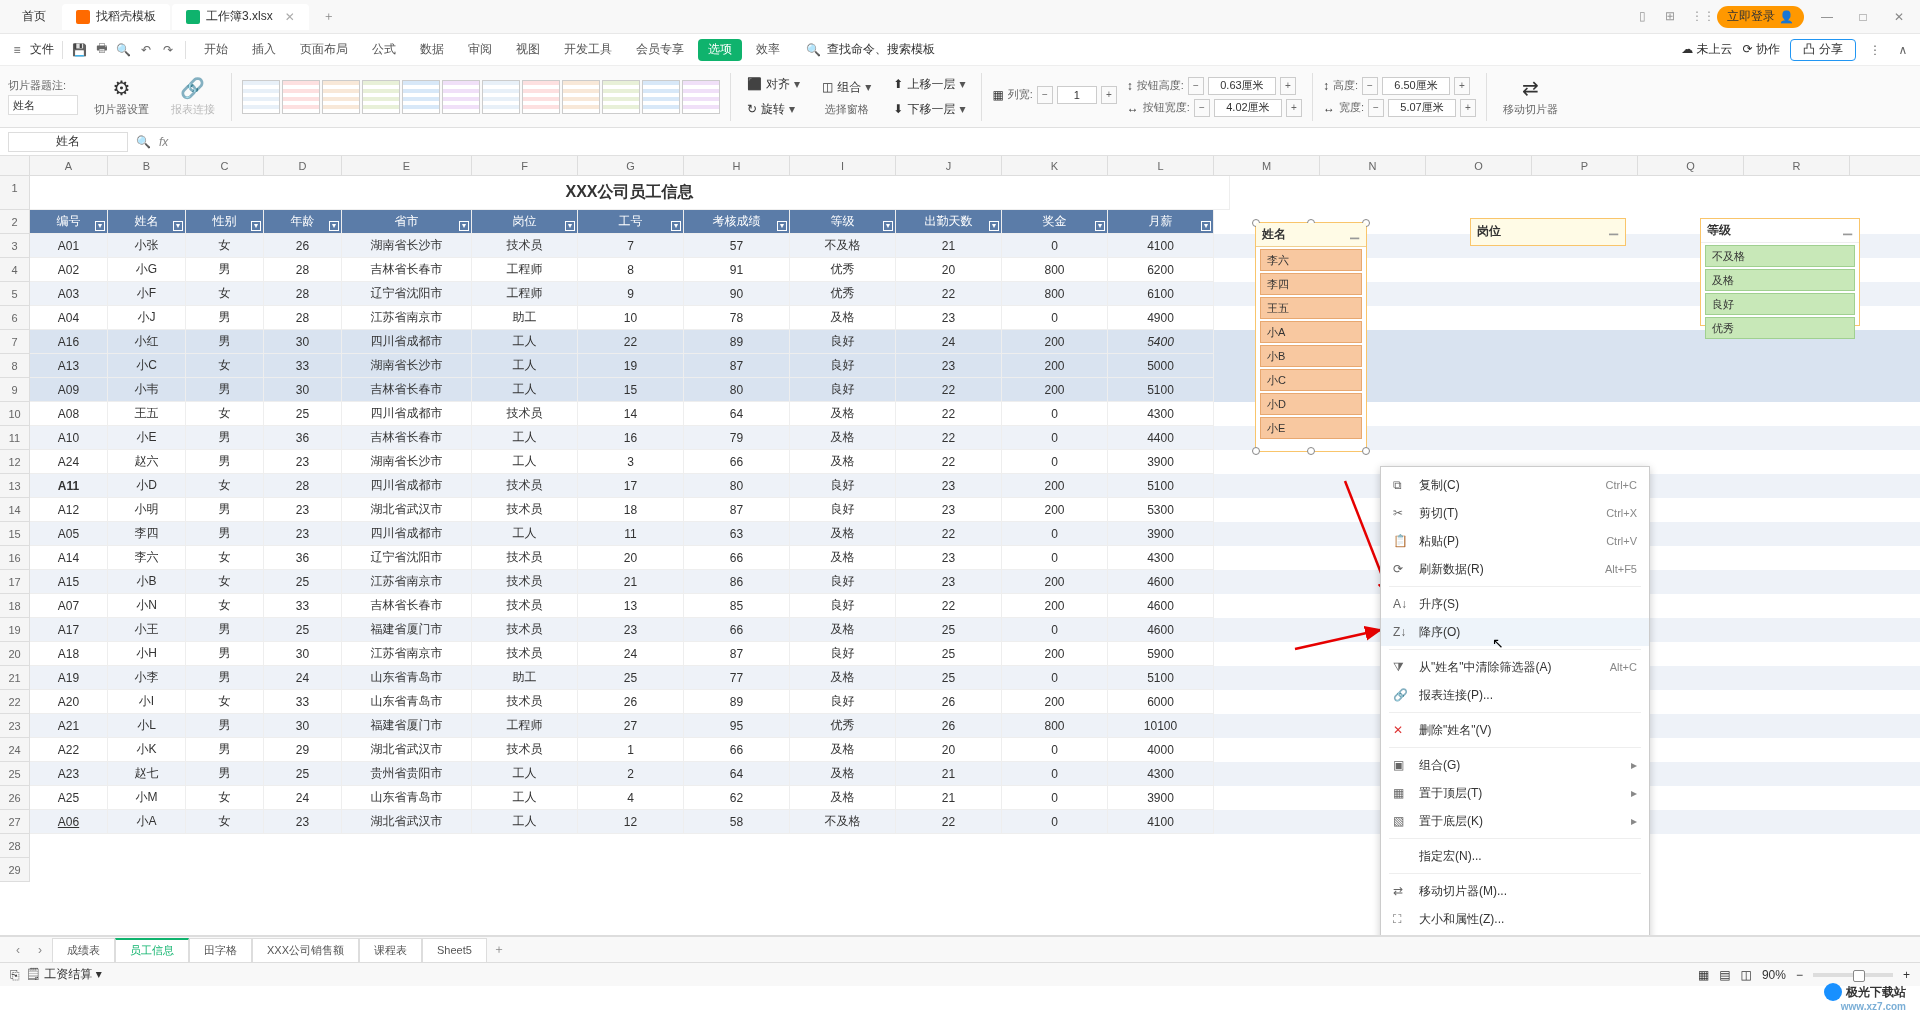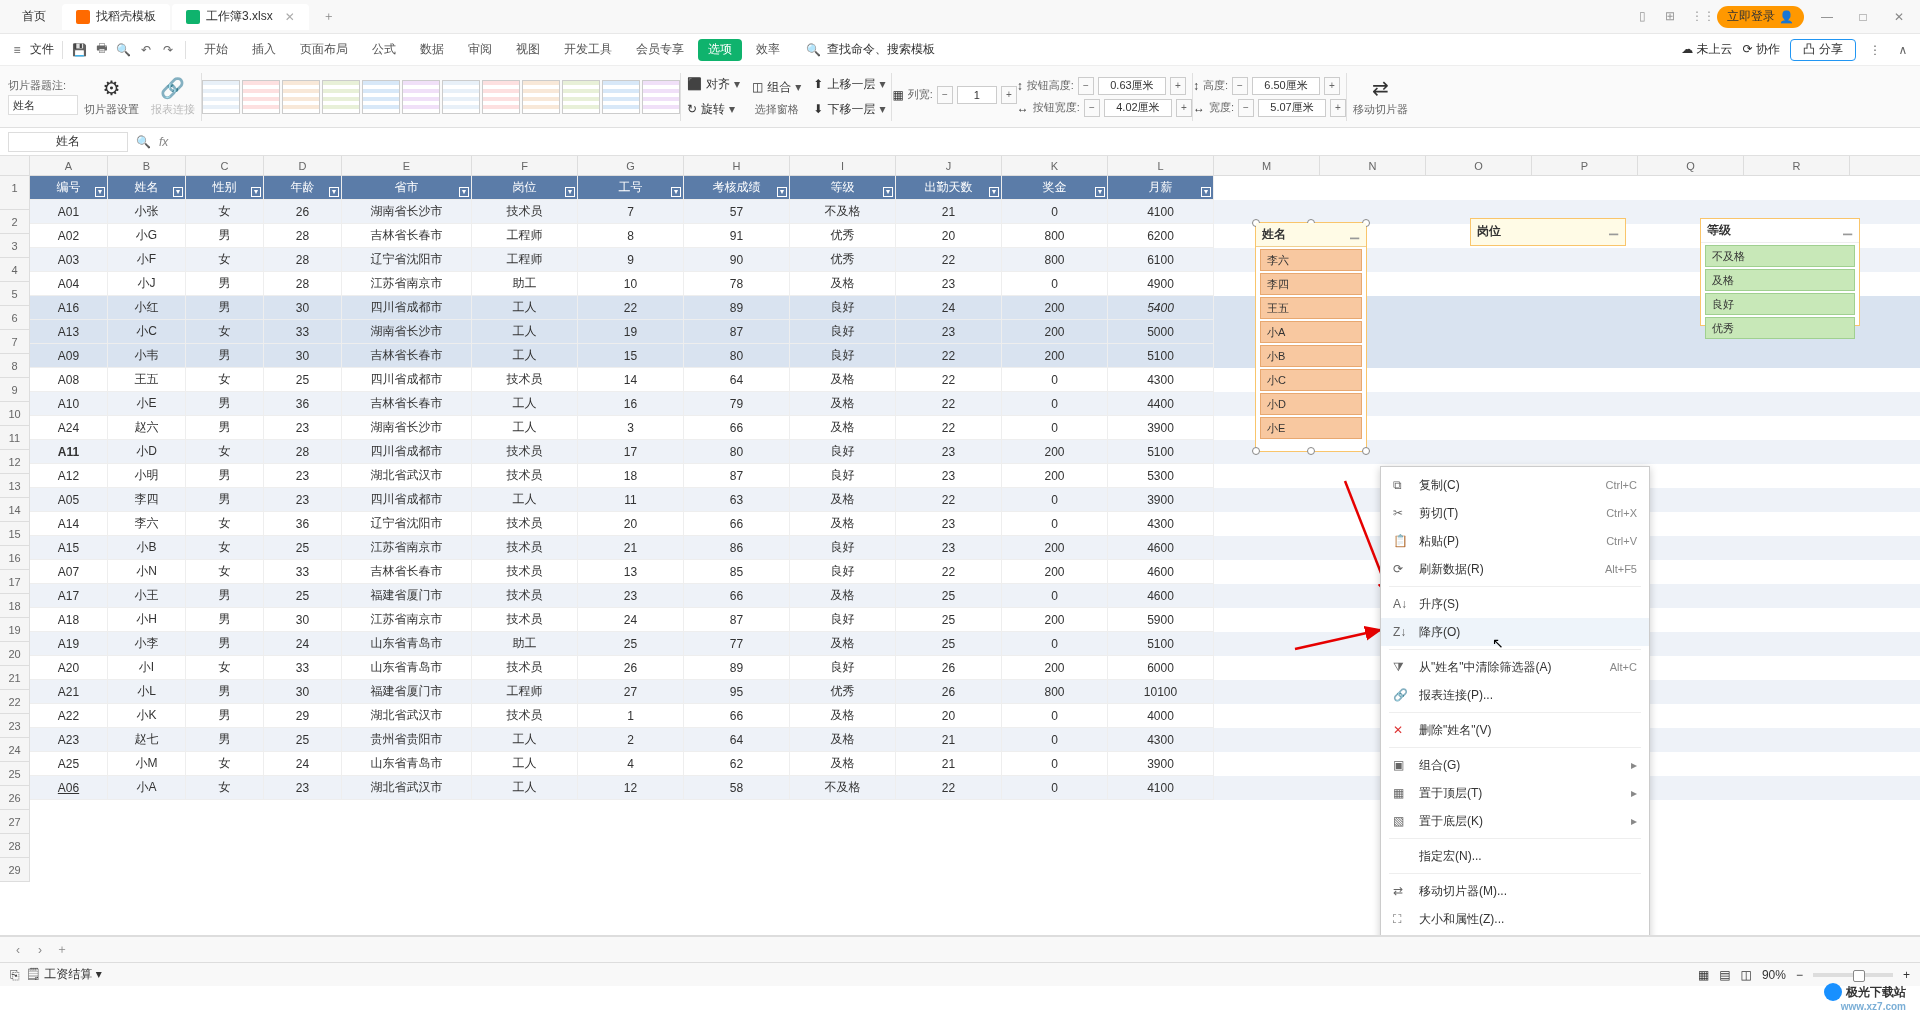--- a/index.html
+++ b/index.html
@@ -20,21 +20,21 @@
 
 .menubar{height:32px;background:#fff;display:flex;align-items:center;padding:0 8px;gap:4px;border-bottom:1px solid #eee;}
 .mb-ico{width:18px;height:18px;display:flex;align-items:center;justify-content:center;color:#666;}
 .mb-sep{width:1px;height:18px;background:#e0e0e0;margin:0 4px;}
 .mb-tab{padding:0 10px;height:32px;display:flex;align-items:center;color:#555;}
 .mb-tab.active{background:#0fb36d;color:#fff;border-radius:4px;height:22px;}
 .searchbox{margin-left:12px;display:flex;align-items:center;gap:6px;color:#aaa;}
 .mb-right{margin-left:auto;display:flex;align-items:center;gap:10px;color:#666;}
 .share-btn{height:22px;padding:0 12px;border:1px solid #2196f3;color:#2196f3;border-radius:4px;display:flex;align-items:center;gap:4px;}
 
-.ribbon{height:62px;background:#fafafa;border-bottom:1px solid #e0e0e0;display:flex;align-items:center;padding:0 8px;}
+.ribbon{height:62px;background:#fafafa;border-bottom:1px solid #e0e0e0;display:flex;align-items:center;padding:0 8px;gap:10px;}
 .rib-group{display:flex;flex-direction:column;align-items:center;gap:2px;padding:0 6px;}
 .rib-lbl{font-size:11px;color:#666;}
 .rib-input{height:20px;border:1px solid #ddd;padding:0 4px;font-size:11px;}
 .rib-styles{display:flex;gap:2px;}
 .style-thumb{width:38px;height:34px;border:1px solid #ccc;background:repeating-linear-gradient(to bottom,#e8f0f8 0,#e8f0f8 4px,#fff 4px,#fff 8px);}
 .style-thumb.s1{background:repeating-linear-gradient(to bottom,#fde0e0 0,#fde0e0 4px,#fff 4px,#fff 8px);}
 .style-thumb.s2{background:repeating-linear-gradient(to bottom,#e8f0d8 0,#e8f0d8 4px,#fff 4px,#fff 8px);}
 .style-thumb.s3{background:repeating-linear-gradient(to bottom,#f0e0f8 0,#f0e0f8 4px,#fff 4px,#fff 8px);}
 .style-thumb.s4{background:repeating-linear-gradient(to bottom,#d8e8f8 0,#d8e8f8 4px,#fff 4px,#fff 8px);}
 .style-thumb.s5{background:repeating-linear-gradient(to bottom,#f8e8d8 0,#f8e8d8 4px,#fff 4px,#fff 8px);}
@@ -316,20 +316,23 @@
         <div class="rn">22</div>
         <div class="rn">23</div>
         <div class="rn">24</div>
         <div class="rn">25</div>
         <div class="rn">26</div>
         <div class="rn">27</div>
         <div class="rn">28</div>
         <div class="rn">29</div>
       </div>
     <div class="grid" id="grid">
+        <div class="gr title">
+          <div class="gc title-cell">XXX公司员工信息</div>
+        </div>
         <div class="gr">
           <div class="gc hdr" style="width: 78px;">编号<span class="dd">▾</span></div>
           <div class="gc hdr" style="width: 78px;">姓名<span class="dd">▾</span></div>
           <div class="gc hdr" style="width: 78px;">性别<span class="dd">▾</span></div>
           <div class="gc hdr" style="width: 78px;">年龄<span class="dd">▾</span></div>
           <div class="gc hdr" style="width: 130px;">省市<span class="dd">▾</span></div>
           <div class="gc hdr" style="width: 106px;">岗位<span class="dd">▾</span></div>
           <div class="gc hdr" style="width: 106px;">工号<span class="dd">▾</span></div>
           <div class="gc hdr" style="width: 106px;">考核成绩<span class="dd">▾</span></div>
           <div class="gc hdr" style="width: 106px;">等级<span class="dd">▾</span></div>
@@ -826,20 +829,28 @@
         </marker>
       </defs>
     <line x1="5" y1="25" x2="90" y2="6" stroke="#e60000" stroke-width="2.5" marker-end="url(#ah2)"></line>
   </svg>
   <span class="cursor">↖</span>
 </div>
 
 <div class="sheettabs">
   <span class="stbtn">‹</span>
   <span class="stbtn">›</span>
+  <div id="stabs" style="display:flex;gap:0;">
+      <div class="stab">成绩表</div>
+      <div class="stab active">员工信息</div>
+      <div class="stab">田字格</div>
+      <div class="stab">XXX公司销售额</div>
+      <div class="stab">课程表</div>
+      <div class="stab">Sheet5</div>
+    </div>
   <span class="stbtn">＋</span>
 </div>
 
 <div class="statusbar">
   <span>⎘</span>&nbsp;&nbsp;
   <span>🗒 <span>工资结算</span> ▾</span>
   <div class="sb-right">
     <span>▦</span>
     <span>▤</span>
     <span>◫</span>

